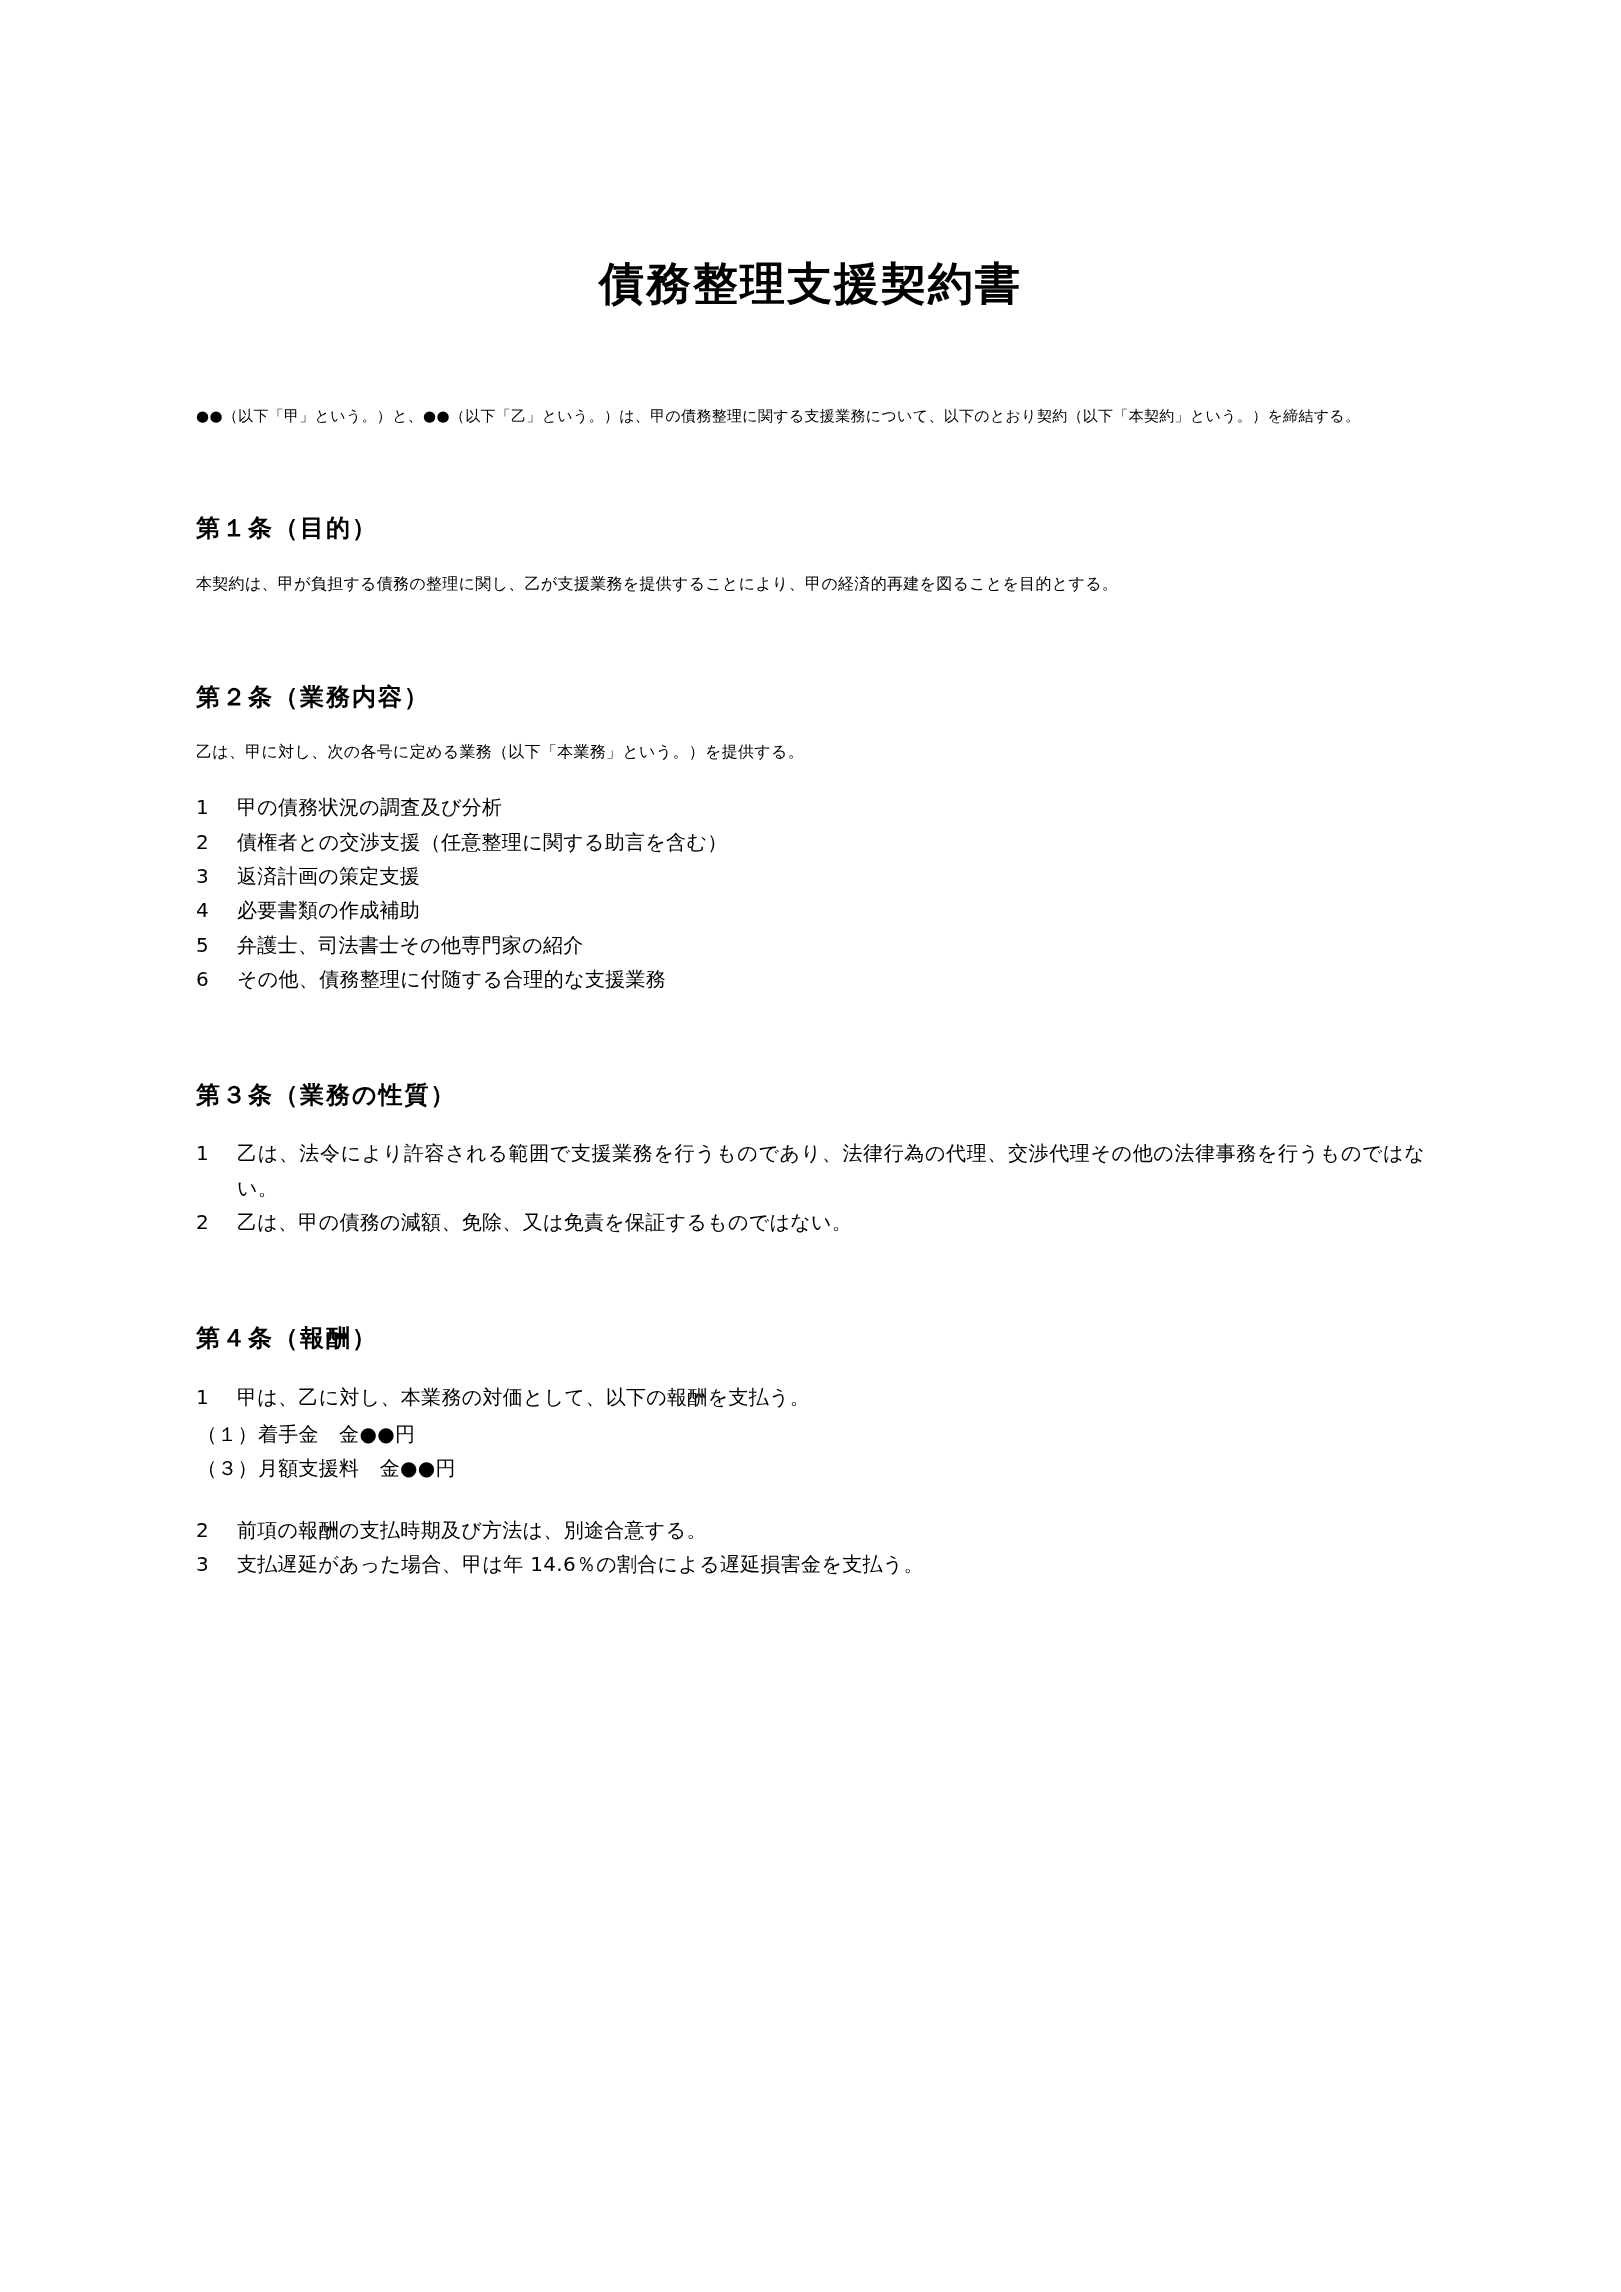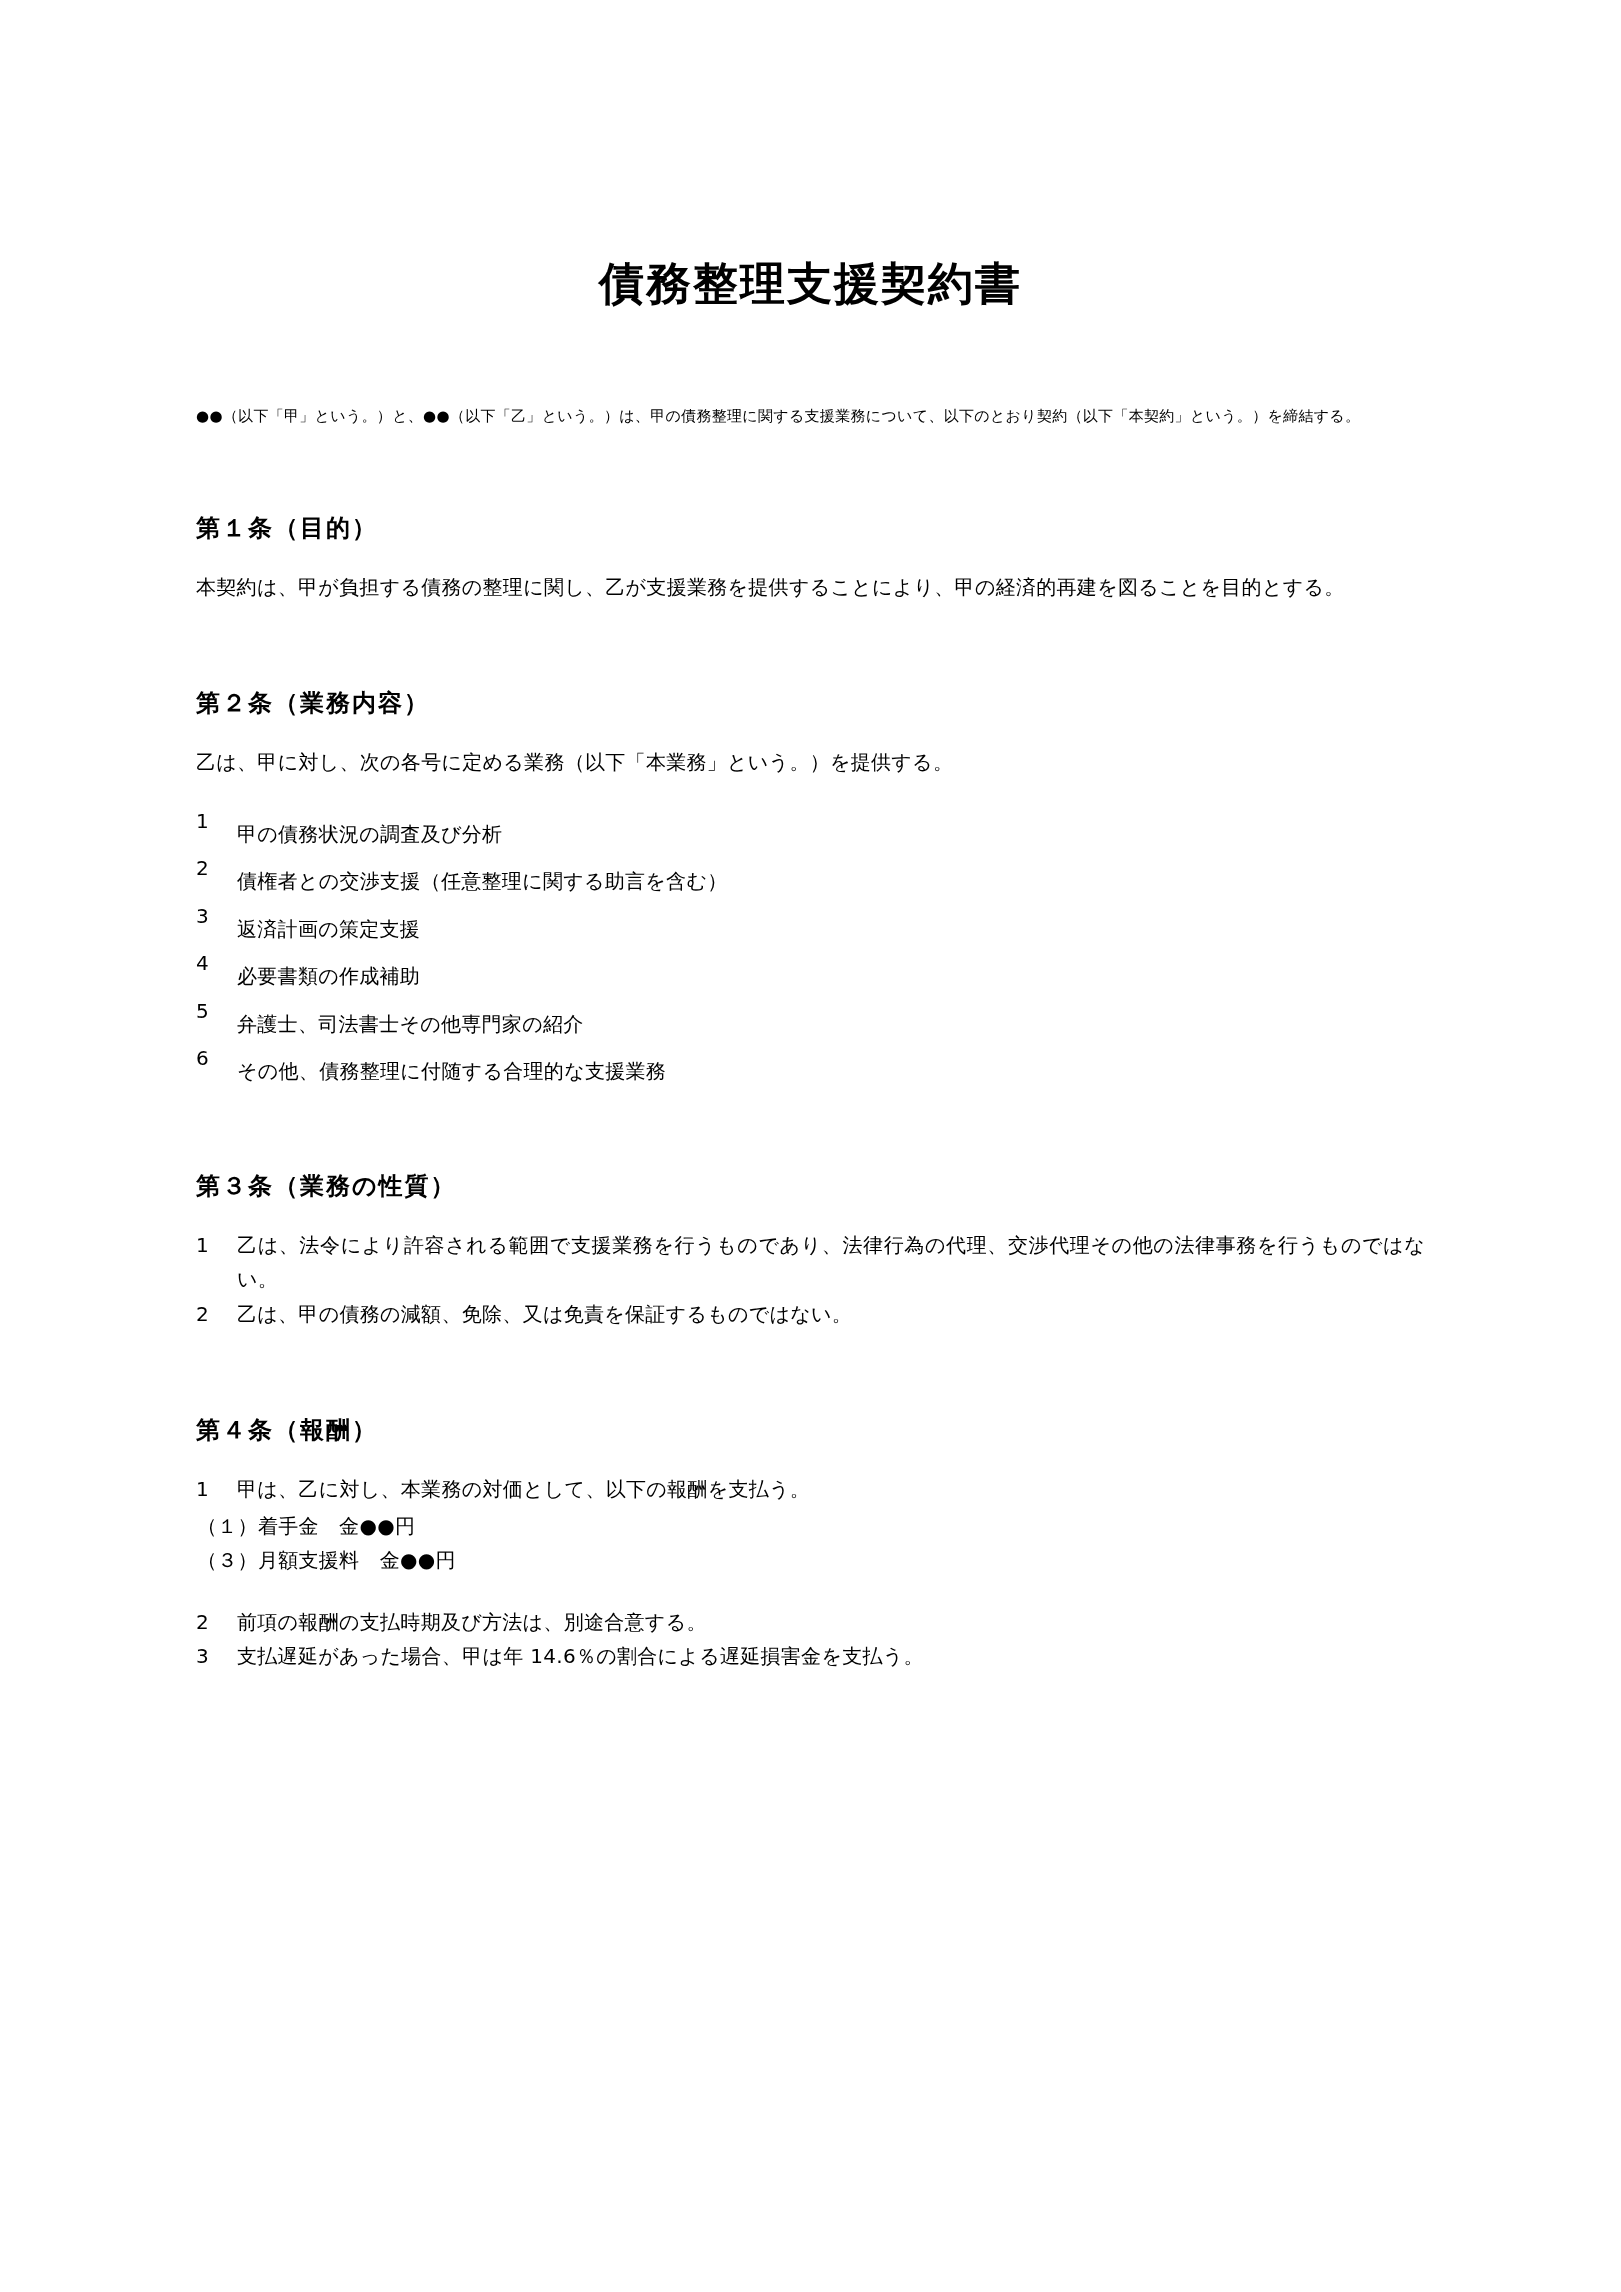--- a/index.html
+++ b/index.html
@@ -40,21 +40,21 @@
     margin-top: 84px;
   }
   .article-heading {
     font-size: 24px;
     font-weight: bold;
     letter-spacing: 2px;
     margin: 0 0 25.5px 0;
     line-height: 1.3;
   }
   .para {
-    font-size: 20px;
+    font-size: 16px;
     line-height: 1.72;
     letter-spacing: 0.3px;
     margin: 0 0 5.9px 0;
     text-align: justify;
   }
   .numbered-list {
     margin: 25.5px 0 0 0;
     padding: 0;
     list-style: none;
   }
@@ -64,21 +64,20 @@
     letter-spacing: 0.3px;
     display: flex;
     margin-bottom: 2px;
   }
   .numbered-list .num {
     width: 41px;
     flex: 0 0 41px;
   }
   .numbered-list .txt {
     flex: 1 1 auto;
-    margin-top: 13px;
   }
   .sub-list {
     margin: 3.9px 0 0 0;
     padding: 0;
     list-style: none;
   }
   .sub-list li {
     font-size: 20px;
     line-height: 1.68;
     letter-spacing: 0.3px;

